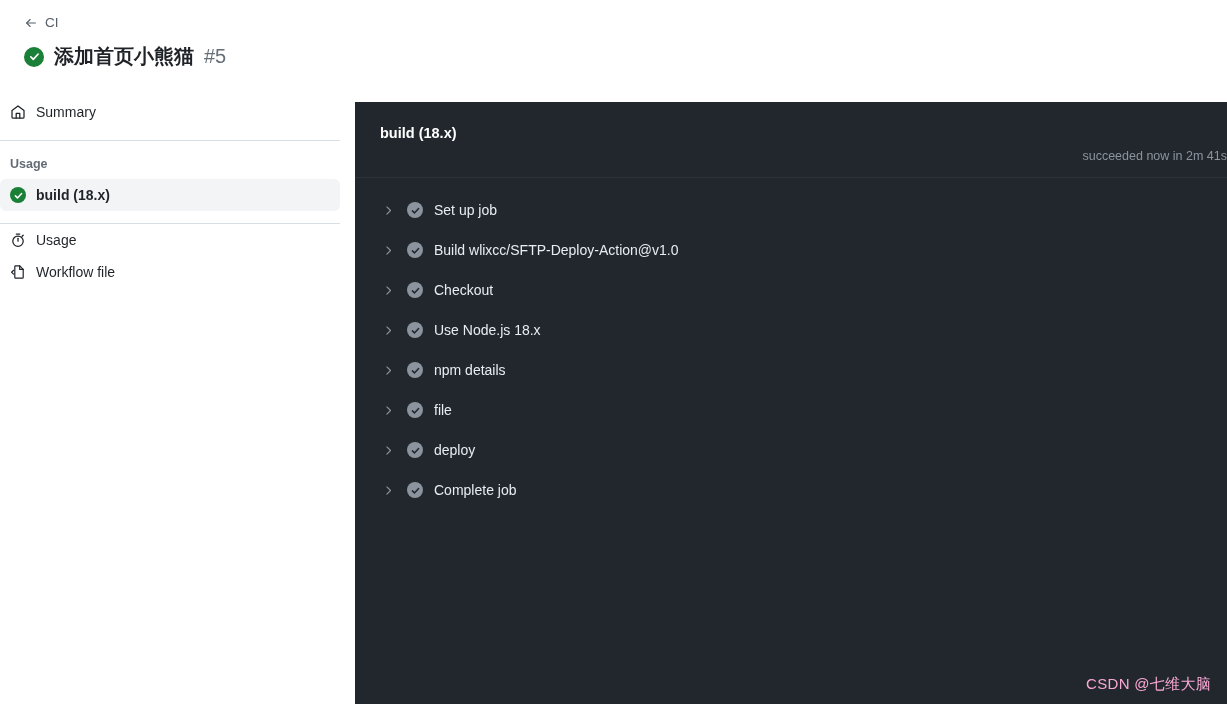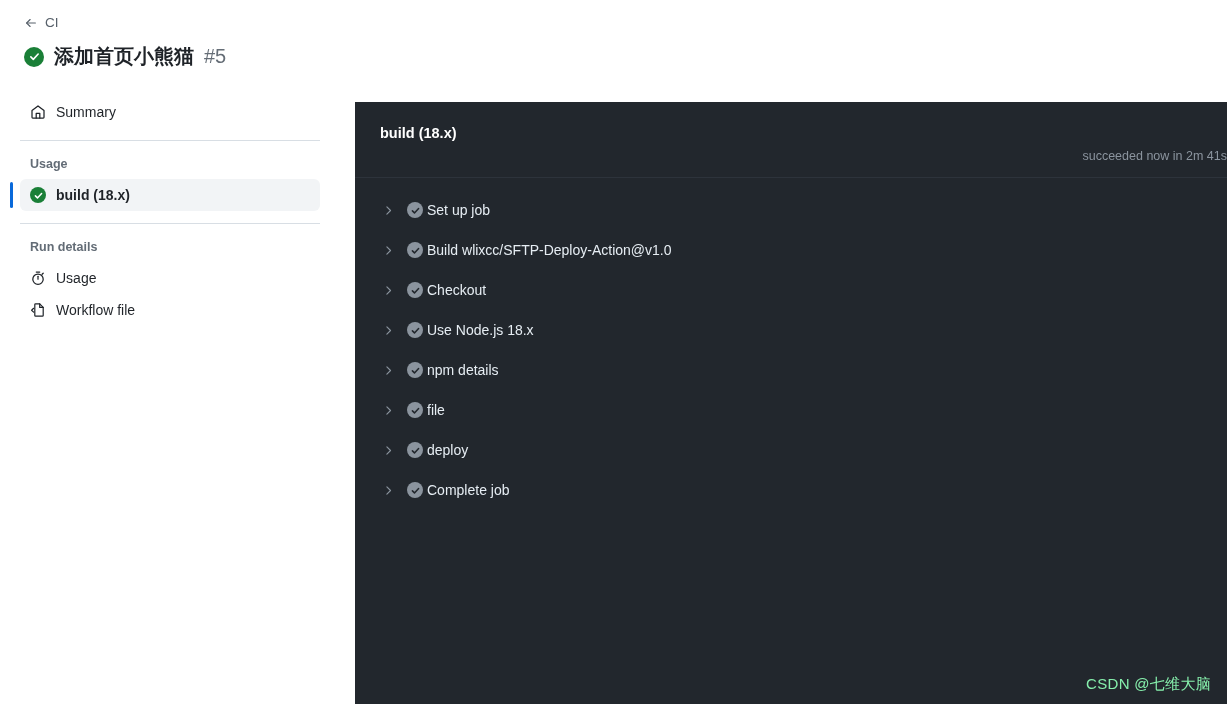--- a/index.html
+++ b/index.html
@@ -70,21 +70,21 @@
     font-size: 20px;
     font-weight: normal;
     color: #656d76;
   }
 
   
   .sidebar {
     position: absolute;
     left: 0; top: 96px;
     width: 340px;
-    padding: 0 20px;
+    padding: 0 0;
   }
   .nav-item {
     display: flex;
     align-items: center;
     gap: 10px;
     height: 32px;
     padding: 0 10px;
     border-radius: 6px;
     font-size: 14px;
     color: #1f2328;
@@ -195,33 +195,33 @@
   .step-check {
     width: 16px; height: 16px;
     border-radius: 50%;
     background: #8b949e;
     margin-left: 11px;
     flex: none;
     display: flex; align-items: center; justify-content: center;
   }
   .step-check svg { display:block; }
   .step-label {
-    margin-left: 4px;
+    margin-left: 11px;
     font-size: 14px;
     color: #e6edf3;
     line-height: 20px;
     white-space: nowrap;
   }
 
   .watermark {
     position: absolute;
     right: 16px;
     bottom: 10px;
     font-size: 15px;
-    color: #86efac;
+    color: #f9a8d4;
     letter-spacing: 0.3px;
     user-select: none;
   }
 </style>
 </head>
 <body>
 
 <div id="app">
 
   <div class="run-header">
@@ -265,21 +265,20 @@
       <span class="job-check">
         <svg width="11" height="11" viewBox="0 0 16 16" fill="none" stroke="#ffffff" stroke-width="2.2" stroke-linecap="round" stroke-linejoin="round">
           <path d="M3.5 8.5l3 3 6-6.5"></path>
         </svg>
       </span>
       <span class="nav-label">build (18.x)</span>
     </div>
 
     <div class="nav-divider"></div>
 
-    <div class="section-heading">Run details</div>
 
     <div class="nav-item">
       <span class="nav-icon">
         <svg width="16" height="16" viewBox="0 0 16 16" fill="none" stroke="currentColor" stroke-width="1.25" stroke-linecap="round" stroke-linejoin="round">
           <circle cx="8" cy="9.2" r="5.2"></circle>
           <path d="M8 9.2V6.3"></path>
           <path d="M6.3 2h3.4"></path>
           <path d="M12.1 4.3l1.1-1.1"></path>
         </svg>
       </span>

